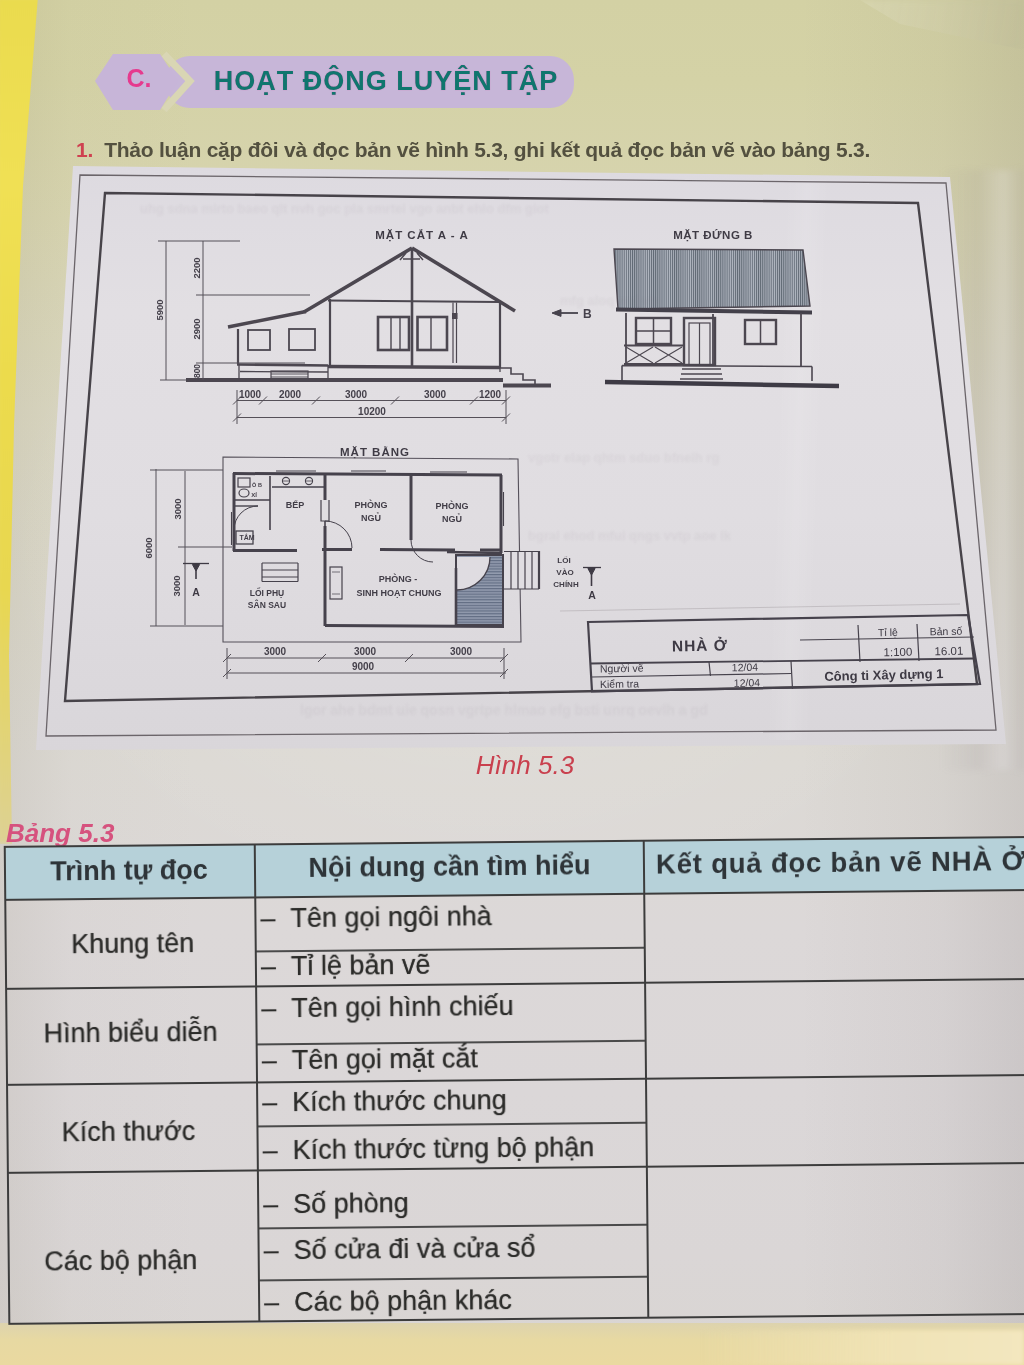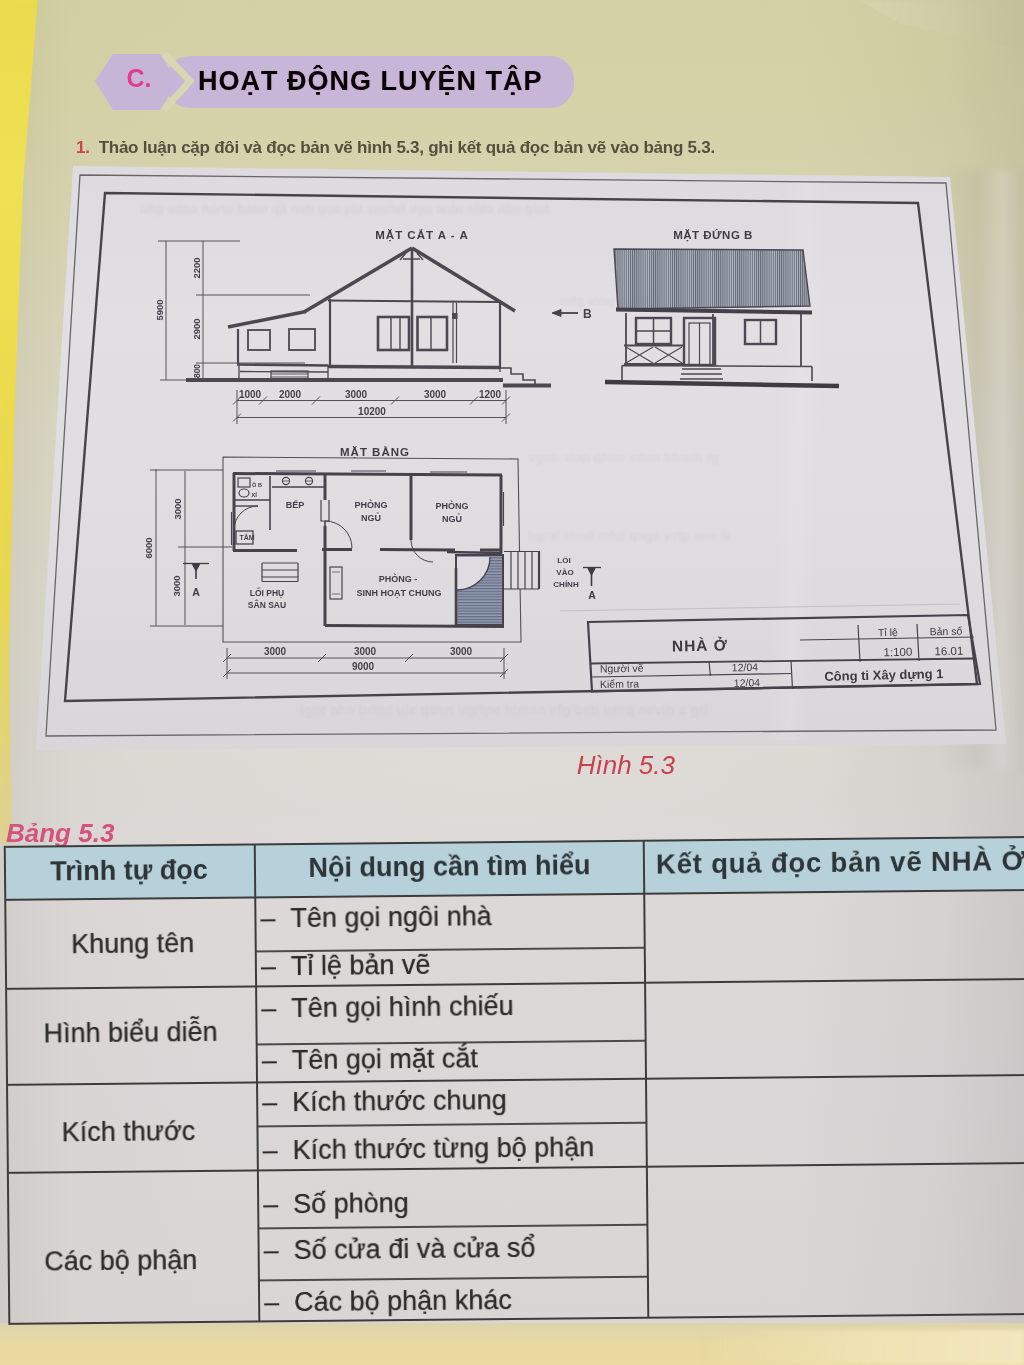--- a/index.html
+++ b/index.html
@@ -40,24 +40,24 @@
 
     <rect x="78" y="6" rx="24" ry="24" width="408" height="52" fill="#c7b6d8"></rect>
 
     <path d="M 76 4 L 102 31 L 76 60" fill="none" stroke="#d9d6b4" stroke-width="7"></path>
 
     <polygon points="7,31 25,4 72,4 90,31 72,60 25,60" fill="#c7b5d8"></polygon>
   </svg>
 
   <div class="abs" style="left:28px;top:14px;width:46px;text-align:center;font-size:25px;font-weight:bold;color:#e63a8e;">C.</div>
 
-  <div class="abs" style="left:110px;top:16px;width:376px;font-size:27px;font-weight:bold;letter-spacing:1px;color:#000000;text-shadow:0 0 1px rgba(238,46,144,0.6);">HOẠT ĐỘNG LUYỆN TẬP</div>
+  <div class="abs" style="left:110px;top:16px;width:376px;text-align:center;font-size:27px;font-weight:bold;letter-spacing:1px;color:#0f766e;text-shadow:0 0 1px rgba(238,46,144,0.6);">HOẠT ĐỘNG LUYỆN TẬP</div>
 </div>
 
-<div class="abs" style="filter:blur(0.3px);left:76px;top:138px;width:940px;white-space:nowrap;font-size:17px;font-weight:bold;color:#53503f;letter-spacing:-0.25px;">
+<div class="abs" style="filter:blur(0.3px);left:76px;top:138px;width:940px;white-space:nowrap;font-size:21px;font-weight:bold;color:#53503f;letter-spacing:-0.25px;">
   <span style="color:#cf4150;">1.</span>&nbsp; <span>Thảo luận cặp đôi và đọc bản vẽ hình 5.3, ghi kết quả đọc bản vẽ vào bảng 5.3.</span>
 </div>
 
 <svg id="fig" class="abs" width="1024" height="800" viewBox="0 0 1024 800" style="left:0;top:0;">
   <defs>
     <pattern id="roofhatch" width="2.1" height="8" patternUnits="userSpaceOnUse">
       <rect width="2.1" height="8" fill="#b0b6c0"></rect>
       <rect x="0" width="1.0" height="8" fill="#5f6873"></rect>
     </pattern>
     <pattern id="porchhatch" width="8" height="2.8" patternUnits="userSpaceOnUse">
@@ -369,21 +369,21 @@
     <text x="560" y="305">mfg aloq wej vb</text>
     <text x="528" y="462">vgotr elap qhtm sduo bfneih rg</text>
     <text x="528" y="540">bgral ehod mfui qngs vvtp aoe lk</text>
     <text x="300" y="715" font-size="14">lgor ahe bdmt uie qosn vgrtpe hlmao efg bsti unrq oevlh a gd</text>
   </g>
 
   <path d="M 560 611 L 960 604" stroke="rgba(100,92,96,0.22)" stroke-width="1" fill="none"></path>
   </g>
 </svg>
 
-<div class="abs" style="left:375px;top:750px;width:300px;text-align:right;font-size:26px;font-style:italic;color:#c9404e;filter:blur(0.3px);">Hình 5.3</div>
+<div class="abs" style="left:375px;top:750px;width:300px;text-align:center;font-size:26px;font-style:italic;color:#c9404e;filter:blur(0.3px);">Hình 5.3</div>
 
 <div class="abs" style="left:6px;top:798px;font-size:26px;font-style:italic;font-weight:bold;color:#d6527e;filter:blur(0.3px);margin-top:20px;">Bảng 5.3</div>
 
 <div class="abs" style="left:6px;top:841px;width:1060px;height:477px;transform:rotate(-0.55deg);transform-origin:506px 238px;filter:blur(0.35px);">
 
   <div class="abs" style="left:0;top:0;width:1060px;height:53px;background:#b6d1d9;"></div>
 
   <div class="abs" style="left:0;top:0;width:1058px;height:475px;border:2px solid #3c3c3c;"></div>
 
   <div class="abs" style="left:0;top:53px;width:1060px;height:2px;background:#3c3c3c;"></div>

